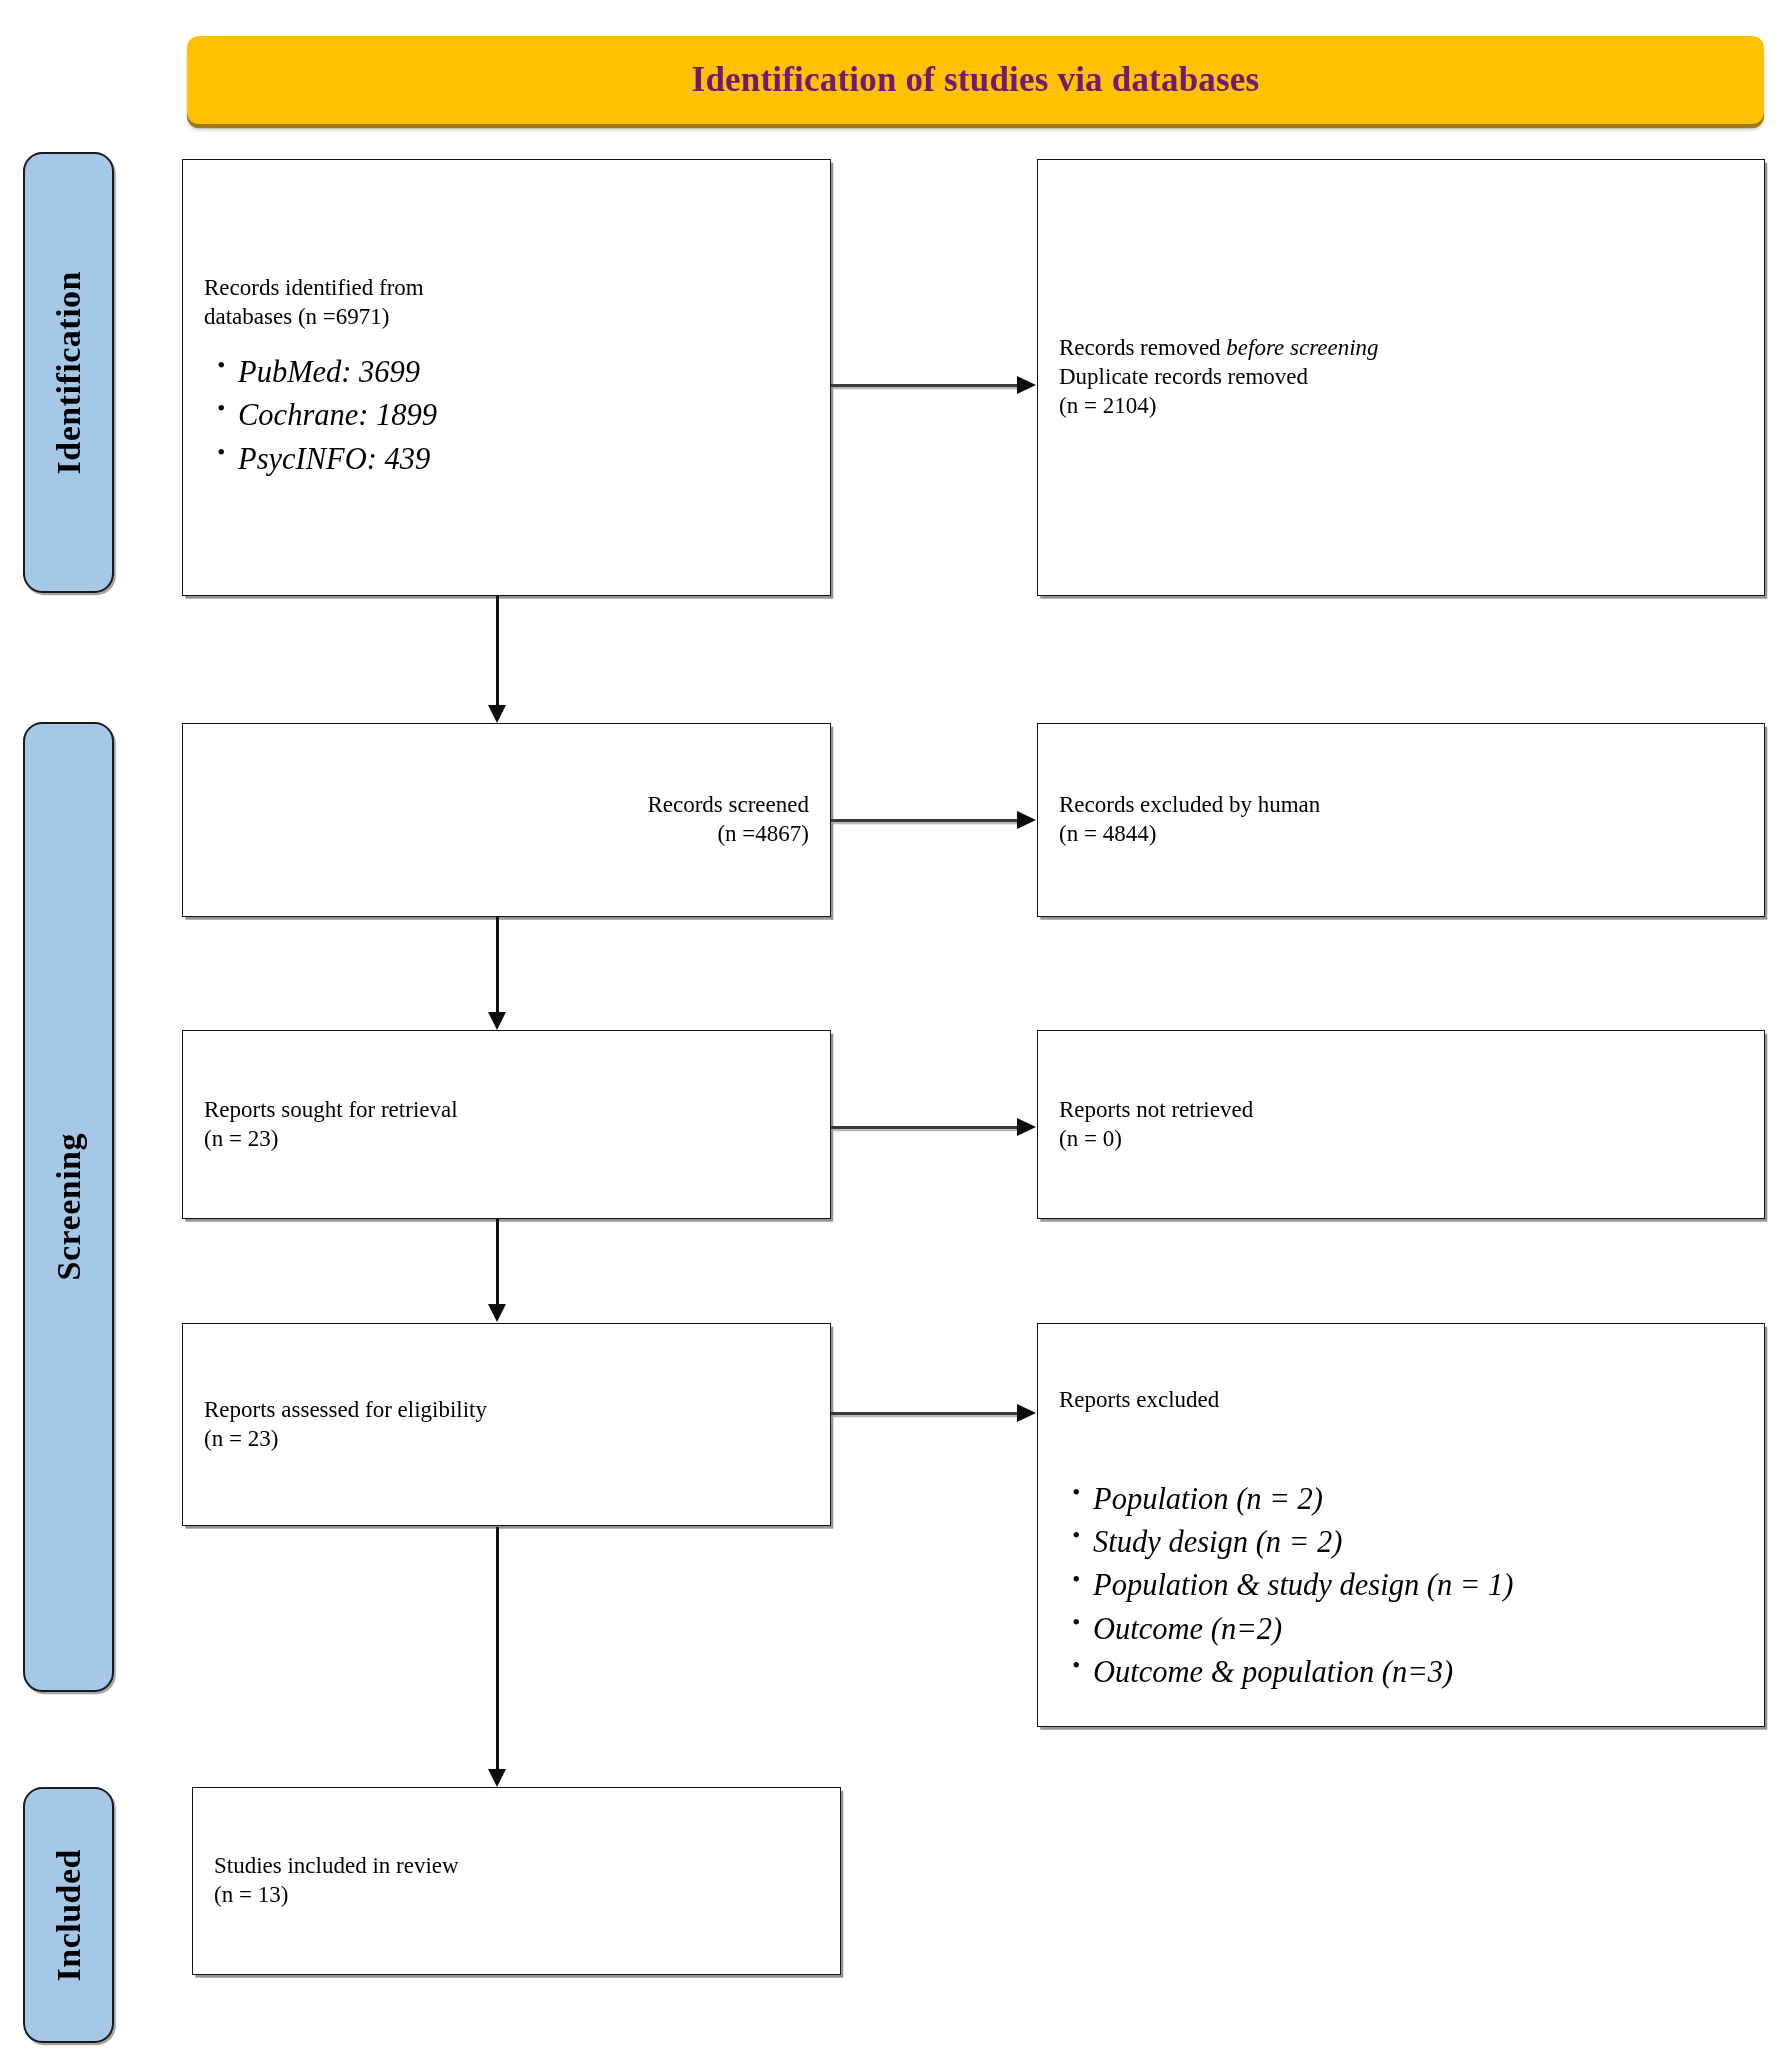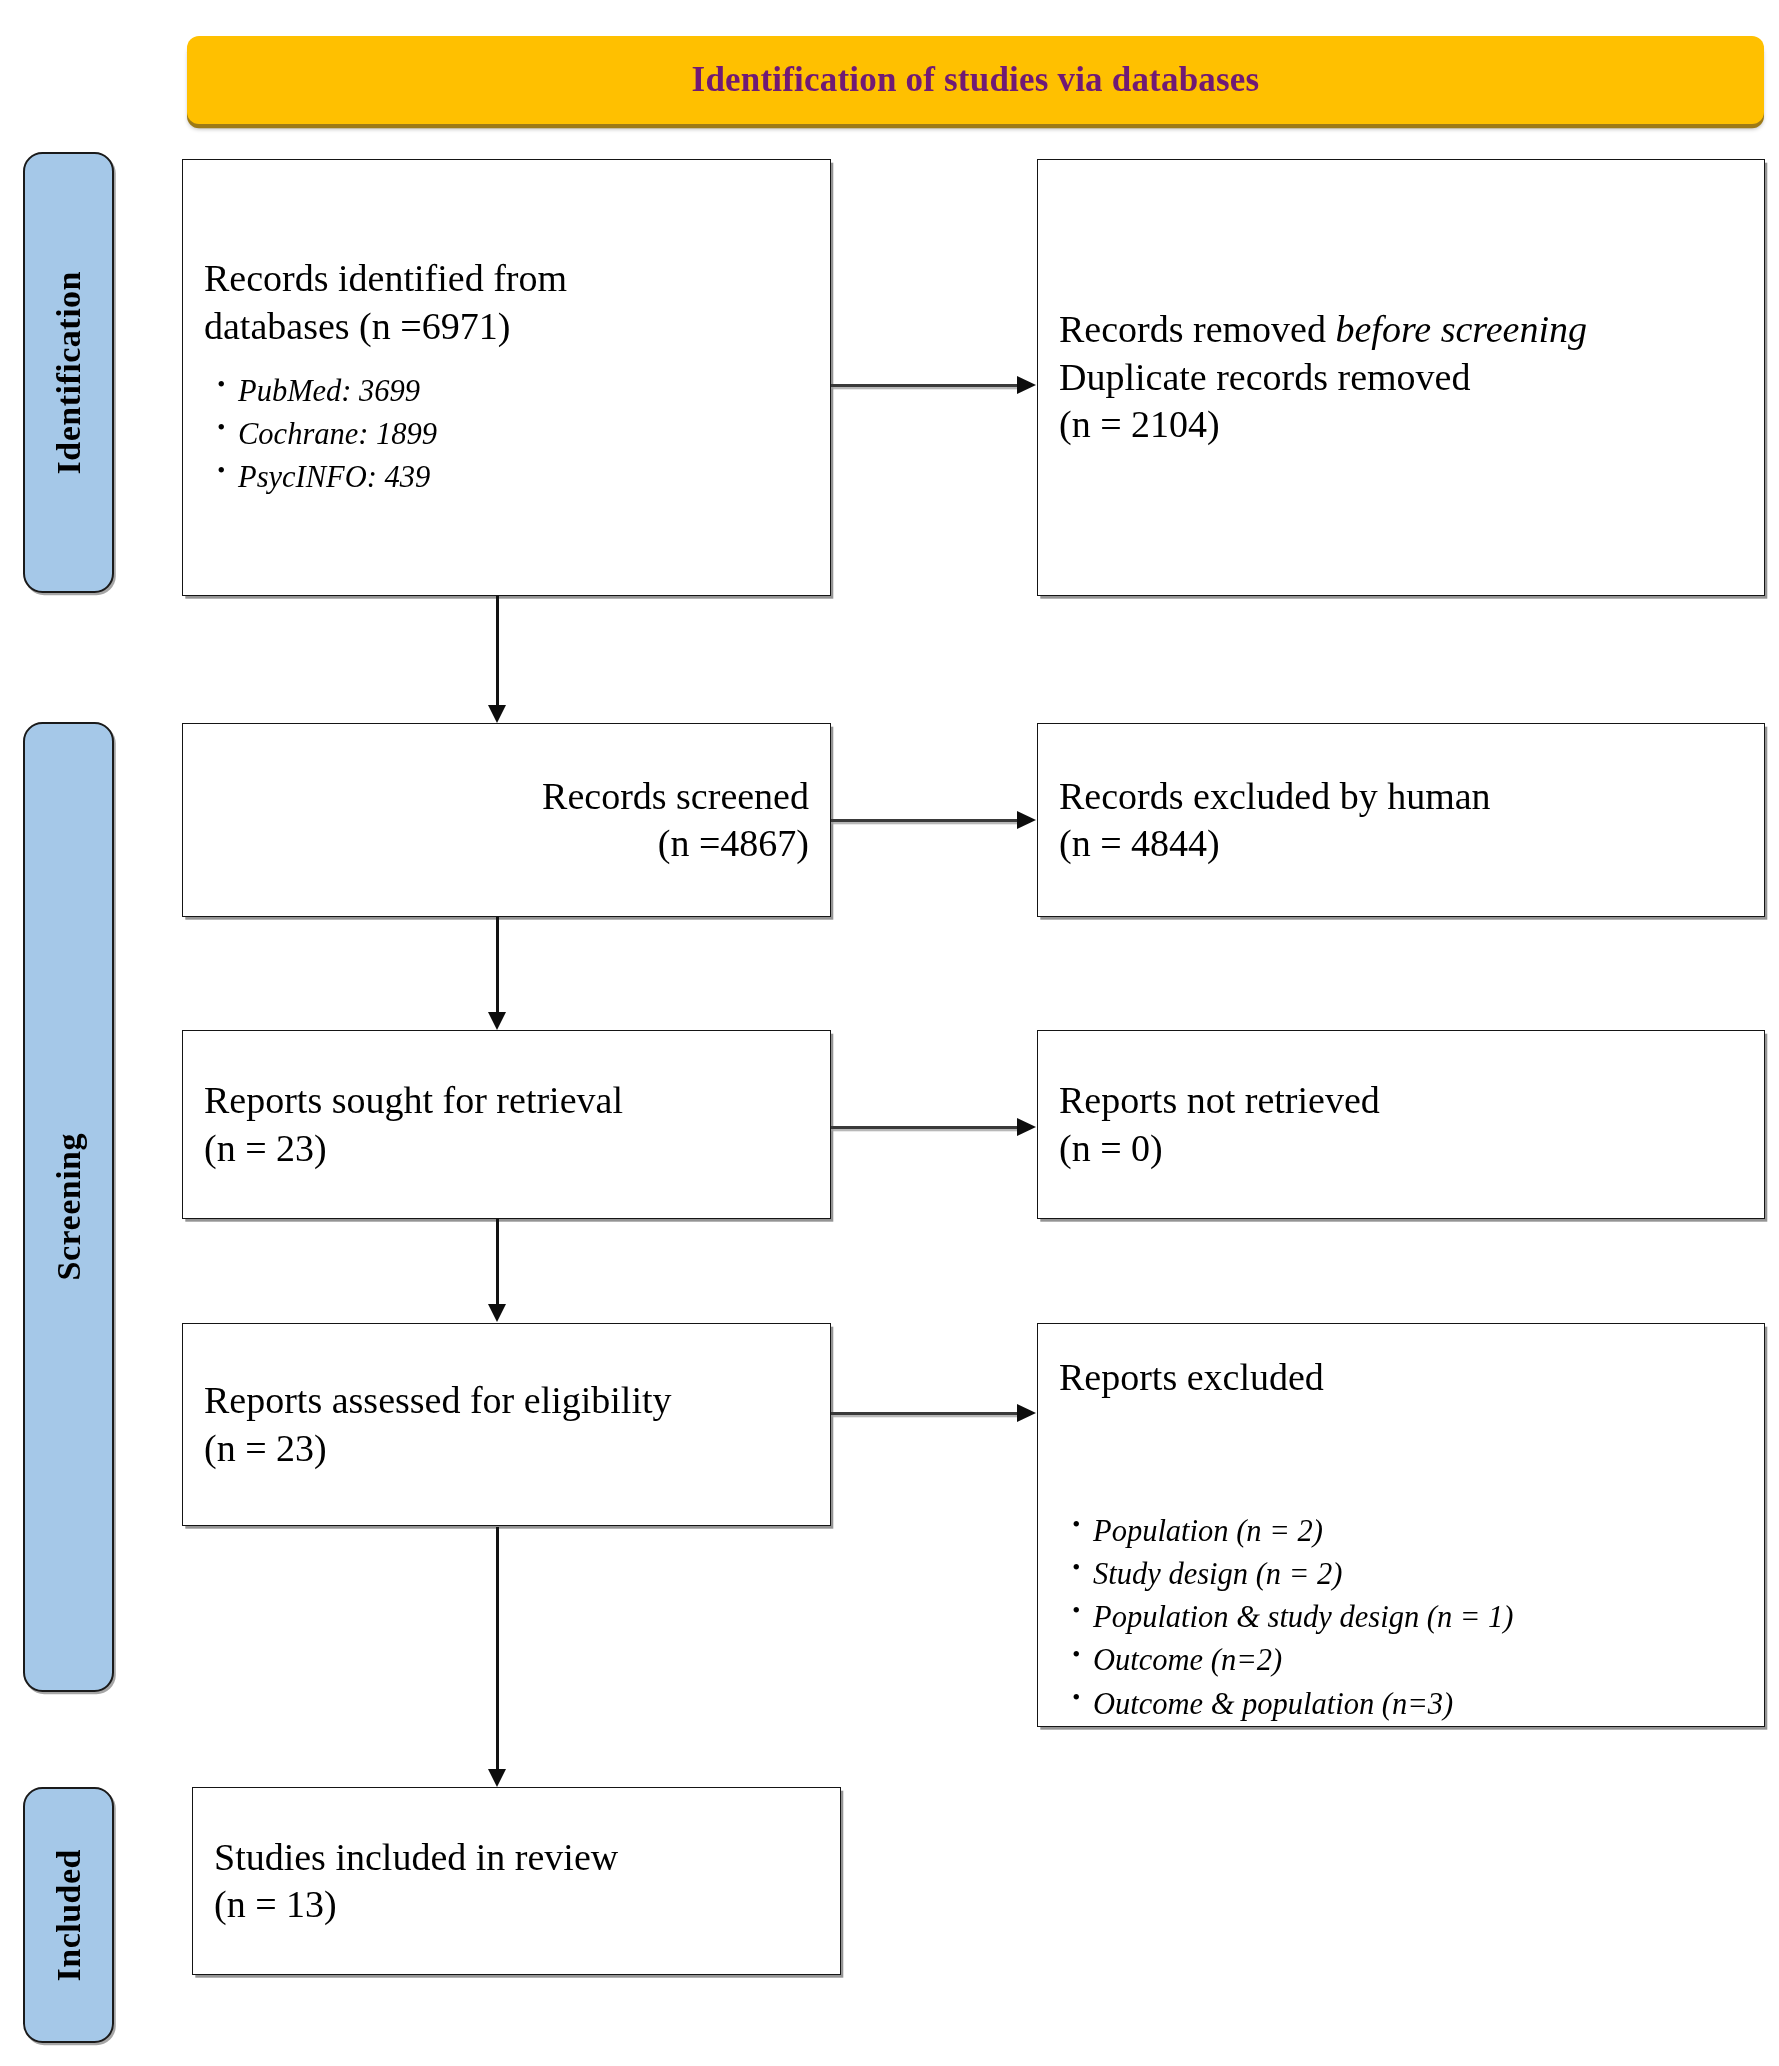--- a/index.html
+++ b/index.html
@@ -44,21 +44,21 @@
 
   
   .box{
     position:absolute;background:#ffffff;
     border:1.8px solid #151515;
     box-sizing:border-box;
     box-shadow:2.8px 3.2px 0 -0.5px rgba(0,0,0,.42);
     padding:0 21px;
     display:flex;flex-direction:column;justify-content:center;
   }
-  .box p{margin:0;font-size:38px;line-height:1.25;}
+  .box p{margin:0;font-size:23px;line-height:1.25;}
   .box ul{
     margin:19.4px 0 0 0;padding:0 0 0 34px;list-style:none;
   }
   .box ul li{
     font-size:30.5px;line-height:1.42;position:relative;font-style:italic;
   }
   .box ul li::before{
     content:"\2022";position:absolute;left:-21px;top:-0.9px;font-size:23px;
   }
   em{font-style:italic;}
@@ -67,21 +67,21 @@
   #box-identified     {left:182px;top:159px;width:649px;height:437px;}
   #box-screened       {left:182px;top:723px;width:649px;height:194px;text-align:right;}
   #box-sought         {left:182px;top:1030px;width:649px;height:189px;}
   #box-assessed       {left:182px;top:1323px;width:649px;height:203px;}
   #box-included       {left:192px;top:1787px;width:649px;height:188px;}
   
   #box-removed        {left:1037px;top:159px;width:728px;height:437px;}
   #box-excluded-human {left:1037px;top:723px;width:728px;height:194px;}
   #box-not-retrieved  {left:1037px;top:1030px;width:728px;height:189px;}
   #box-reports-excluded{left:1037px;top:1323px;width:728px;height:404px;
-                        justify-content:space-between;padding-top:30px;gap:44px;}
+                        justify-content:center;padding-top:30px;gap:44px;}
 
   
   .h-arrow{position:absolute;height:19.4px;}
   .h-arrow .shaft{
     position:absolute;left:0;top:8.3px;height:2.8px;background:#3a3a3a;
     box-shadow:0 2.3px 0 0 rgba(160,160,160,.75);
   }
   .h-arrow .head{
     position:absolute;top:0;width:0;height:0;
     border-top:9.7px solid transparent;border-bottom:9.7px solid transparent;

